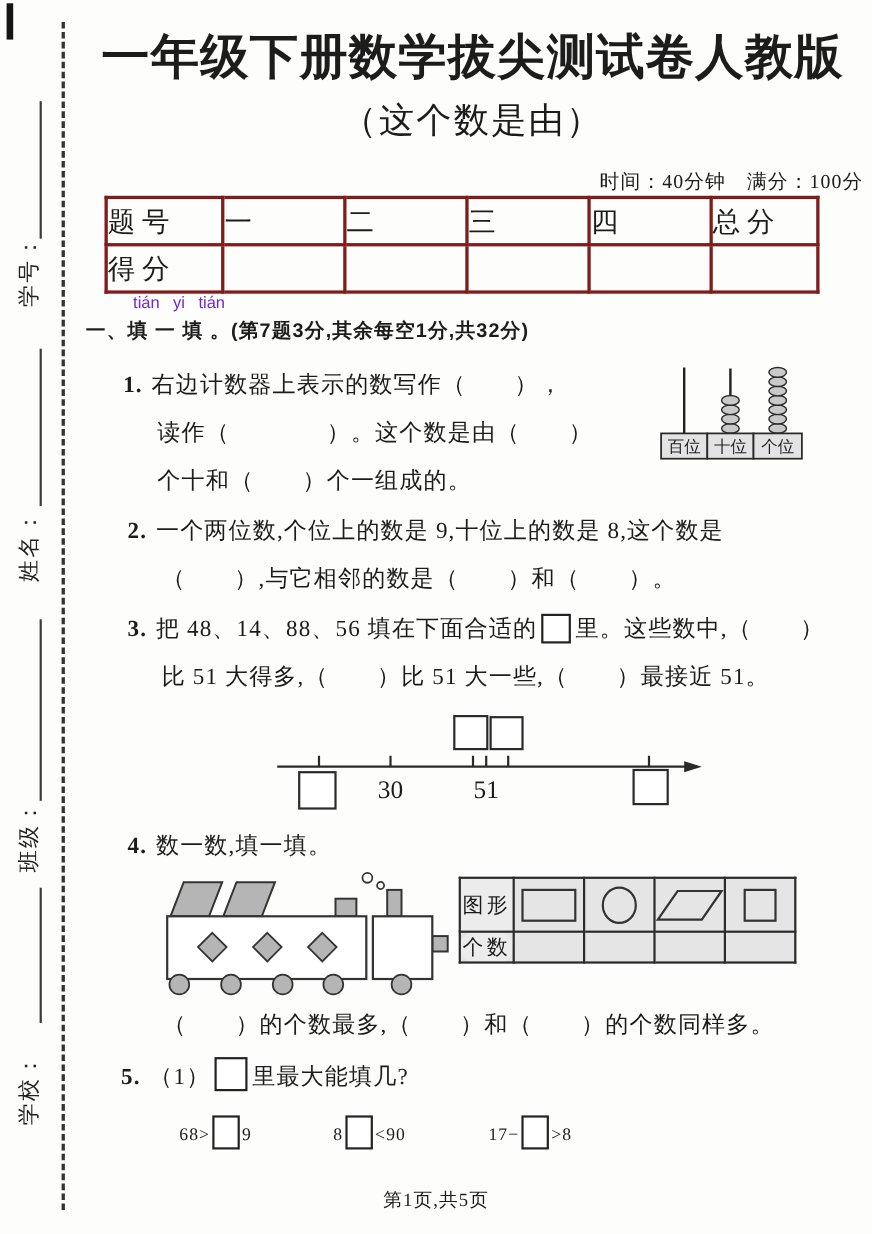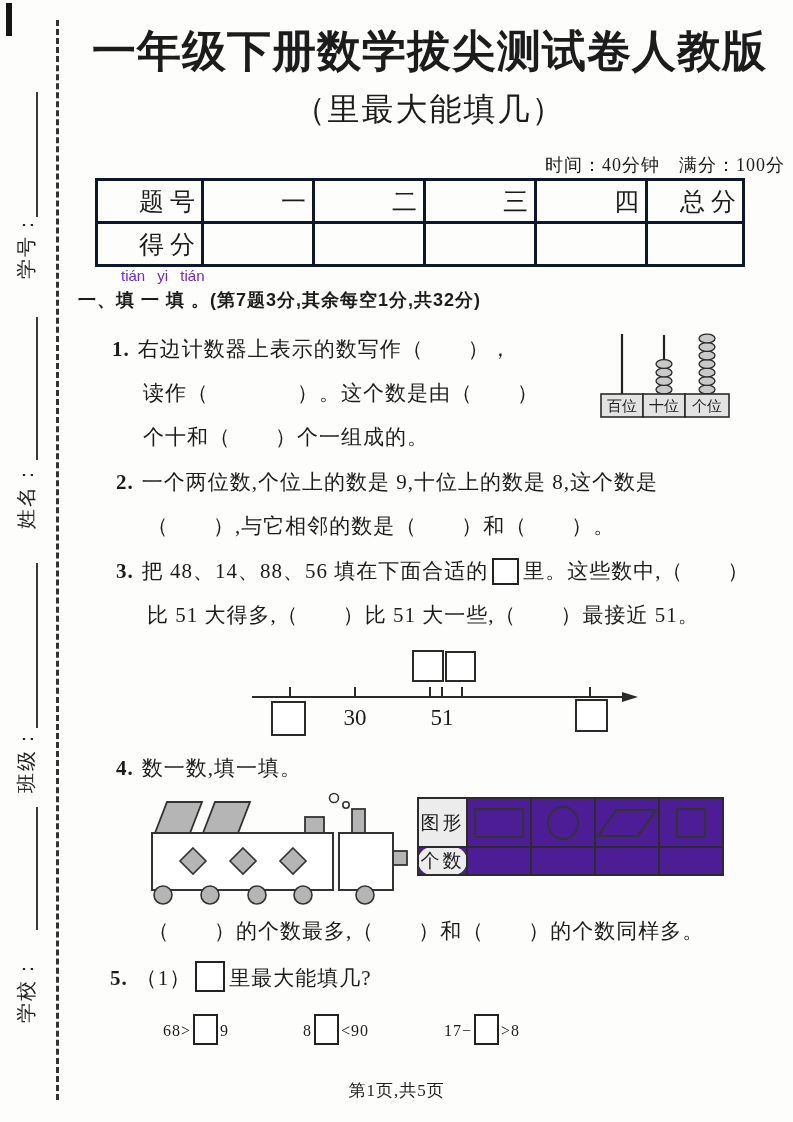--- a/index.html
+++ b/index.html
@@ -19,39 +19,39 @@
     text-align:center; white-space:nowrap; color:#222;
   }
   
   .title { position:absolute; left:70px; right:4px; top:22px; text-align:center;
            font-size:44px; font-weight:700; letter-spacing:1px; }
   .subtitle { position:absolute; left:70px; right:4px; top:88px; text-align:center;
               font-size:32px; font-weight:400; letter-spacing:2px; }
   .exam-info { position:absolute; right:8px; top:153px; font-size:18px; font-weight:400; letter-spacing:1px; }
   
   .score-table { position:absolute; left:95px; top:178px; border-collapse:collapse; }
-  .score-table td { border:3px solid #0f172a; height:43px; text-align:right;
+  .score-table td { border:3px solid #7f1d1d; height:43px; text-align:left;
                     font-size:25px; letter-spacing:6px; }
   
   .pinyin { position:absolute; left:121px; top:267px; font-size:15px;
             font-family:"Liberation Sans","DejaVu Sans",sans-serif; color:#6d28d9; word-spacing:8px; }
   .sec-heading { position:absolute; left:78px; top:288px; font-size:18px; font-weight:700;
                  font-family:"Liberation Sans","DejaVu Sans",sans-serif; letter-spacing:1px; white-space:nowrap; }
   
   .q { position:absolute; font-size:21px; letter-spacing:1px; line-height:44px; white-space:nowrap; }
   .q .qnum { font-weight:700; margin-right:8px; }
   .q .cont { padding-left:31px; }
   .inline-box { display:inline-block; width:27px; height:27px; border:2px solid #222;
                 vertical-align:-7px; margin:0 4px; background:#fff; }
   .inline-box.big { width:30px; height:31px; }
   
   .expr { position:absolute; top:1014px; font-size:16px; letter-spacing:1px; white-space:nowrap; }
   .expr .inline-box { width:25px; height:31px; vertical-align:-9px; margin:0 2px; }
   
-  .shape-table { position:absolute; left:417px; top:797px; border-collapse:collapse; background:#4c1d95;font-family:Liberation Mono, monospace; }
+  .shape-table { position:absolute; left:417px; top:797px; border-collapse:collapse; background:#e5e5e5;font-family:Liberation Mono, monospace; }
   .shape-table td { border:2px solid #2b2b2b; text-align:center; vertical-align:middle; }
   .shape-table td.hd { background:#ececec; font-size:19px; letter-spacing:3px; width:49px; }
   .shape-table tr:first-child td { height:49px; }
   .shape-table tr:last-child td { height:25px;border-radius:17px; }
   .shape-table td.cell { width:64px; }
   .shape-table svg { display:block; margin:0 auto; }
   
   .abacus-svg { position:absolute; left:597px; top:330px; }
   .numberline-svg { position:absolute; left:250px; top:645px; }
   .train-svg { position:absolute; left:145px; top:790px; }
@@ -69,21 +69,21 @@
   <div class="sb-line" style="top:92px;height:125px;"></div>
   <div class="sb-label" style="top:233px;">学号：</div>
   <div class="sb-line" style="top:317px;height:143px;"></div>
   <div class="sb-label" style="top:483px;">姓名：</div>
   <div class="sb-line" style="top:563px;height:165px;"></div>
   <div class="sb-label" style="top:747px;">班级：</div>
   <div class="sb-line" style="top:807px;height:123px;"></div>
   <div class="sb-label" style="top:977px;">学校：</div>
 
   <div class="title">一年级下册数学拔尖测试卷人教版</div>
-  <div class="subtitle">（里最大能填几）</div>
+  <div class="subtitle">（这个数是由）</div>
   <div class="exam-info">时间：40分钟　满分：100分</div>
 
   <table class="score-table">
     <tbody>
         <tr>
       <td style="width:106px">题号</td>
       <td style="width:111px">一</td>
       <td style="width:111px">二</td>
       <td style="width:111px">三</td>
       <td style="width:111px">四</td>

